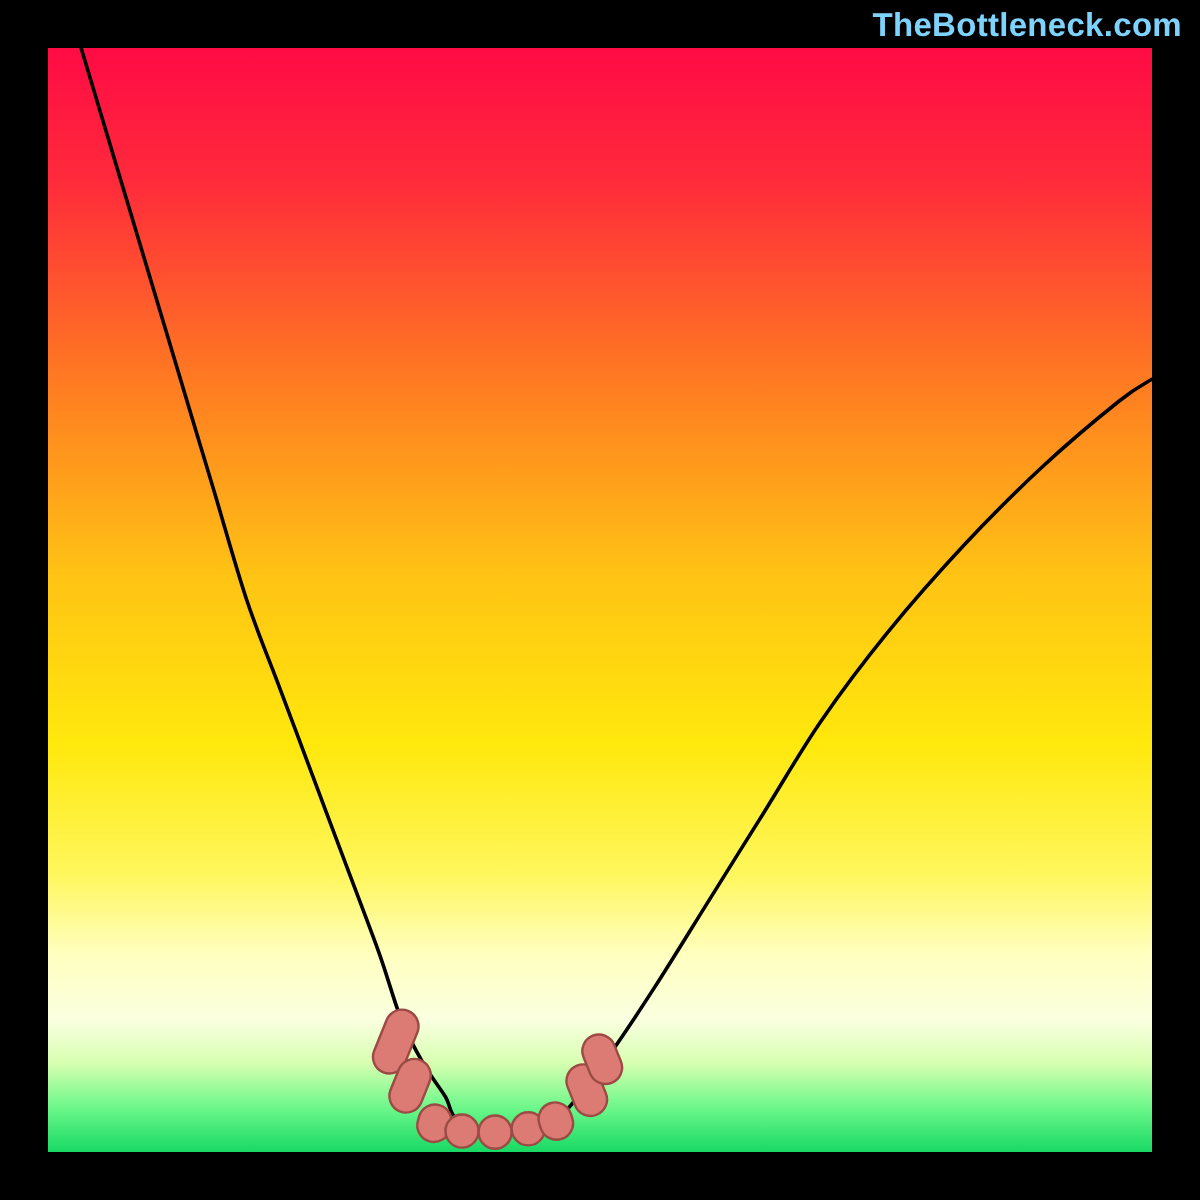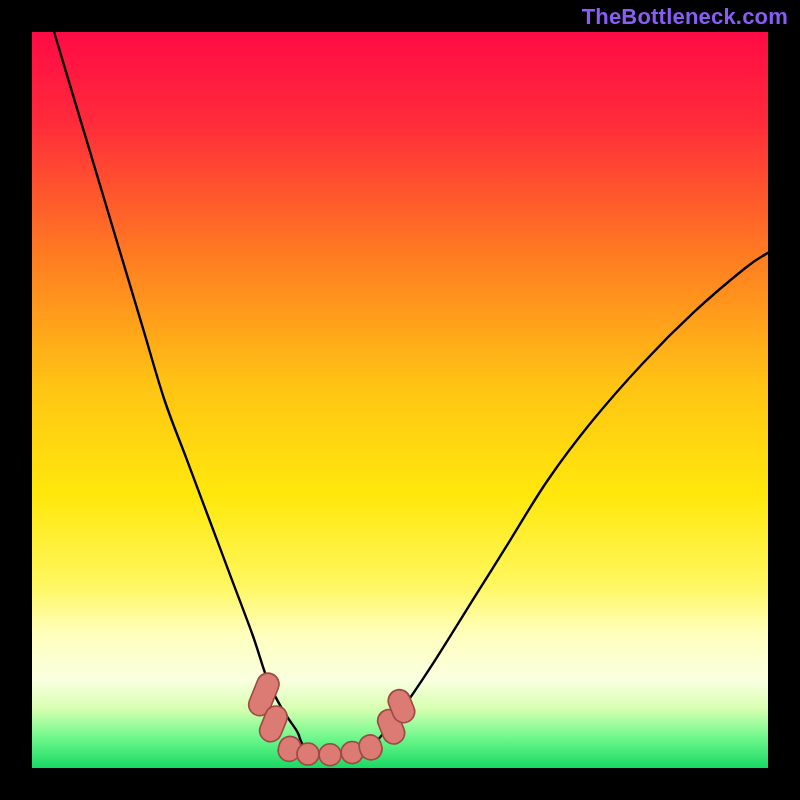--- a/index.html
+++ b/index.html
@@ -16,21 +16,21 @@
     left: 0;
     top: 0;
     width: 800px;
     height: 800px;
     background: #000;
   }
   .watermark {
     position: absolute;
     top: 4px;
     right: 12px;
-    color: #8b5cf6;
+    color: #7dd3fc;
     font-size: 22px;
     font-weight: 600;
     letter-spacing: 0.2px;
     user-select: none;
   }
   .plot {
     position: absolute;
     left: 32px;
     top: 32px;
     width: 736px;

